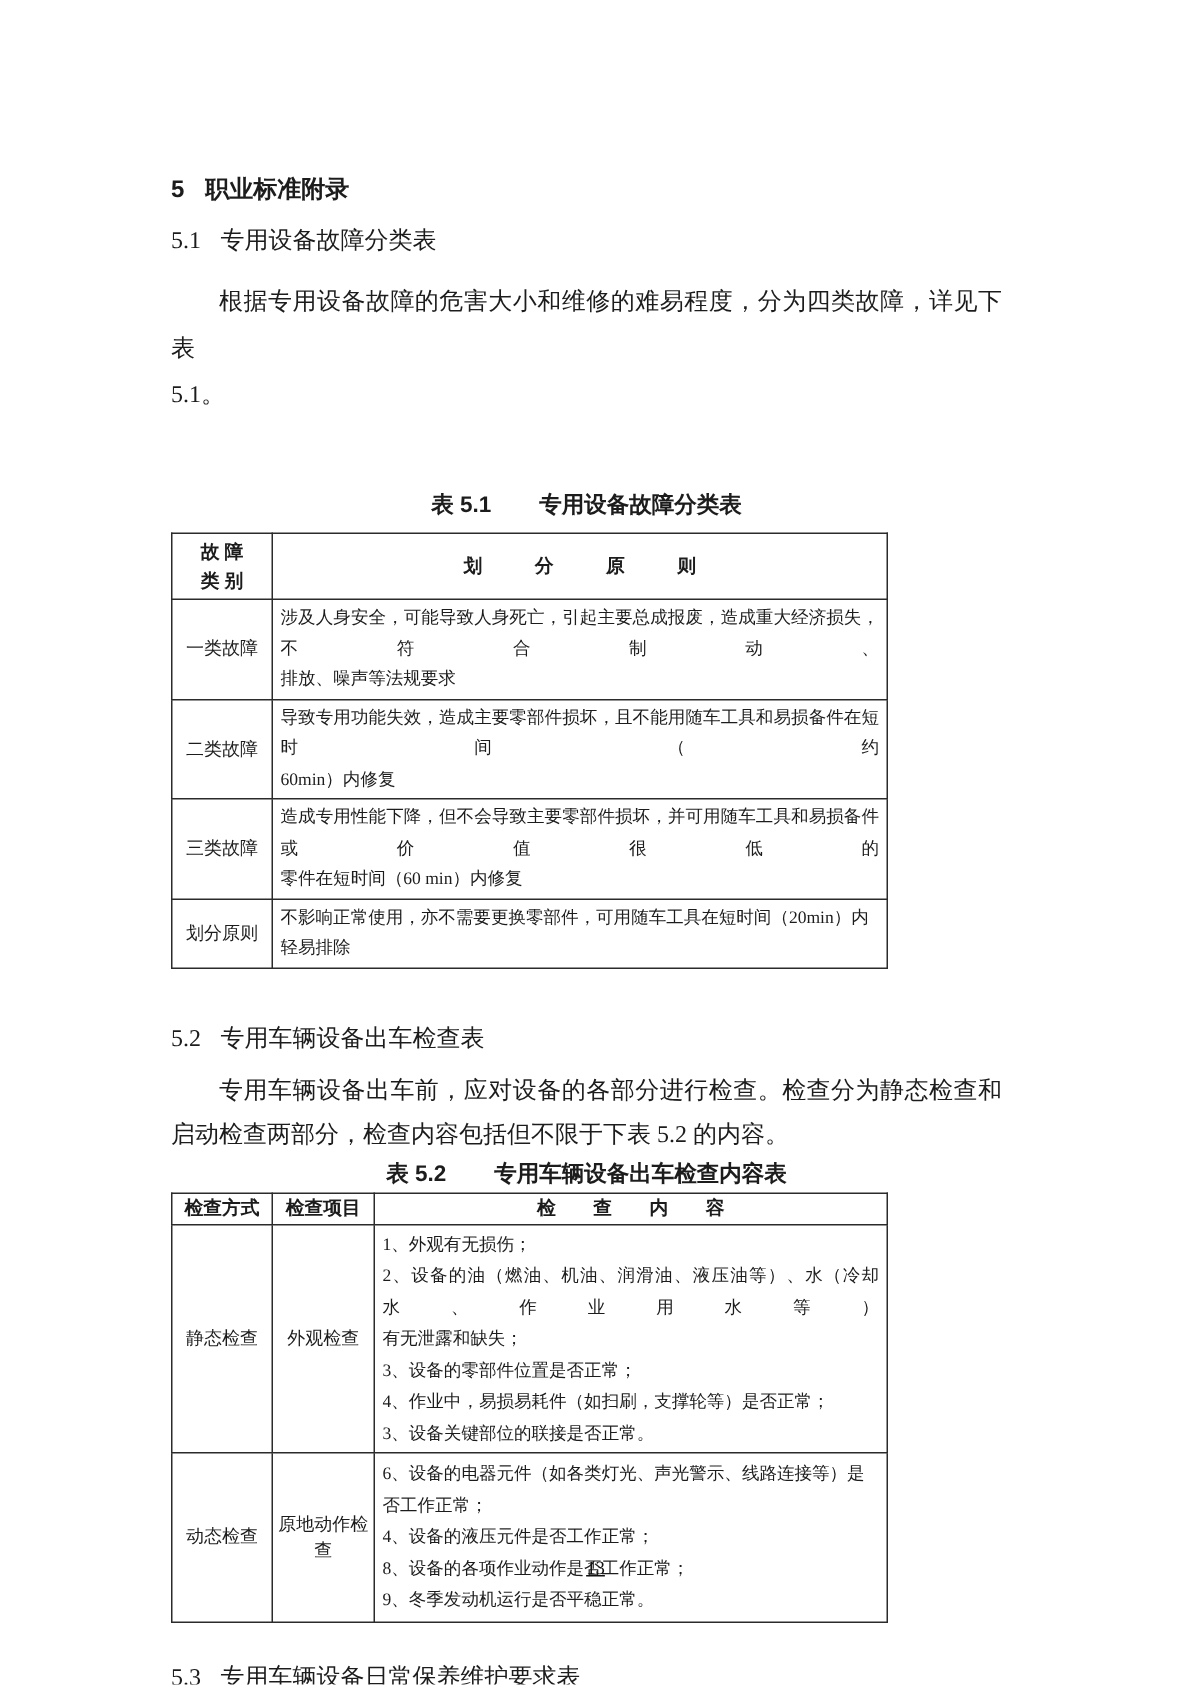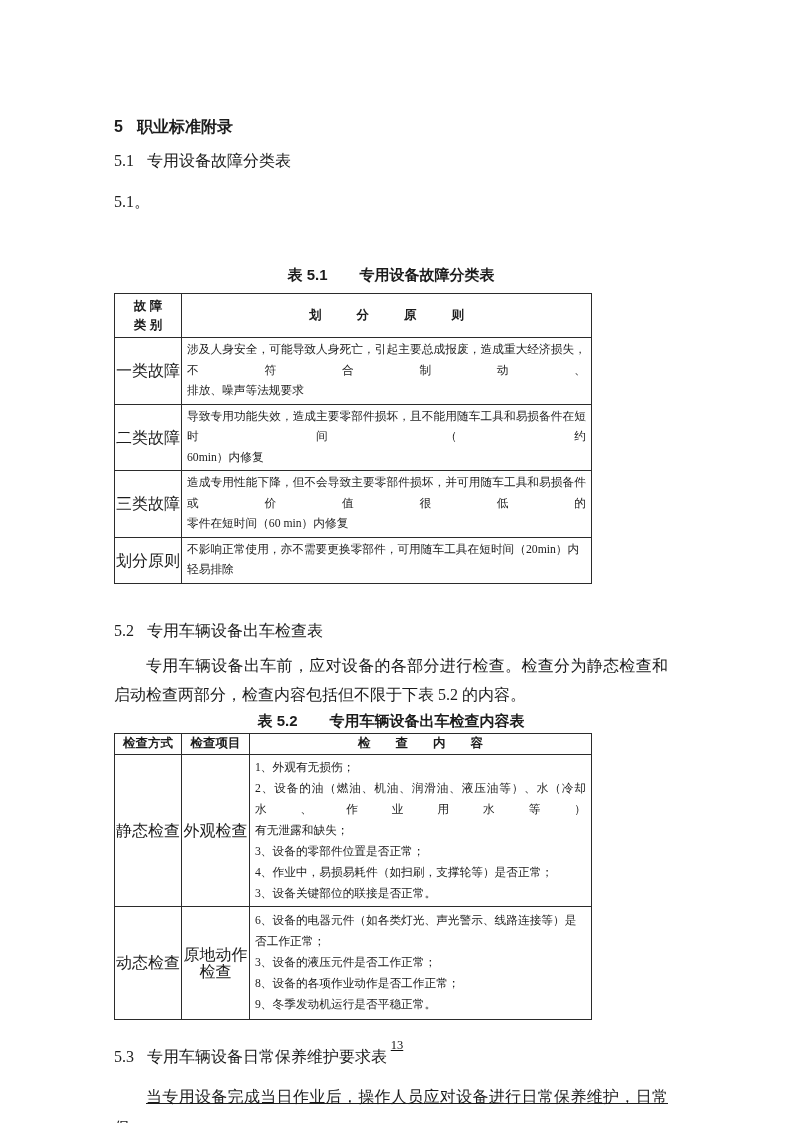--- a/index.html
+++ b/index.html
@@ -48,21 +48,21 @@
   .tbl-52 { margin-top:2px; }
   td, th { border:1px solid #2b2b2b; vertical-align:middle; }
   th {
     font-family:"Liberation Sans","DejaVu Sans",sans-serif;
     font-weight:bold; font-size:12.5px; text-align:center;
   }
   .hdr-line { line-height:19px; }
   .sp-wide { letter-spacing:2.8em; padding-left:2.8em; }
   .sp-mid  { letter-spacing:2.0em; padding-left:2.0em; }
   td.cat {
-    font-size:16px; text-align:center; line-height:17px; padding:2px 1px;
+    font-size:12px; text-align:center; line-height:17px; padding:2px 1px;
   }
   td.body-cell { padding:2px 5px; font-size:11.7px; }
   .cell-line { line-height:20.5px; overflow:hidden; }
   .tbl-52 .cell-line { line-height:21px; }
   .t51-head { height:44px; }
   .t51-r0 { height:41px; }
   .t51-r1 { height:45px; }
   .t51-r2 { height:42px; }
   .t51-r3 { height:22px; }
   .t52-head { height:21px; }
@@ -80,20 +80,21 @@
 
   <div class="h-main">
     <span class="num">5</span><span>职业标准附录</span>
   </div>
 
   <div class="h-sub h-51">
     <span class="num">5.1</span><span>专用设备故障分类表</span>
   </div>
 
   <div class="para p-51">
+    <div class="line indent full">根据专用设备故障的危害大小和维修的难易程度，分为四类故障，详见下表</div>
     <div class="line">5.1。</div>
   </div>
 
   <div class="tbl-caption cap-51">
     <span class="cap-label">表 5.1</span><span>专用设备故障分类表</span>
   </div>
 
   <table class="tbl-51">
     <colgroup>
         <col style="width:67px">
@@ -176,21 +177,21 @@
         <div class="cell-line">3、设备的零部件位置是否正常；</div>
         <div class="cell-line">4、作业中，易损易耗件（如扫刷，支撑轮等）是否正常；</div>
         <div class="cell-line">3、设备关键部位的联接是否正常。</div>
       </td>
     </tr>
     <tr class="t52-r1">
       <td class="cat">动态检查</td>
       <td class="cat">原地动作检查</td>
       <td class="body-cell">
         <div class="cell-line">6、设备的电器元件（如各类灯光、声光警示、线路连接等）是否工作正常；</div>
-        <div class="cell-line">3、设备的液压元件是否工作正常；</div>
+        <div class="cell-line">4、设备的液压元件是否工作正常；</div>
         <div class="cell-line">8、设备的各项作业动作是否工作正常；</div>
         <div class="cell-line">9、冬季发动机运行是否平稳正常。</div>
       </td>
     </tr>
   </tbody>
     </table>
 
   <div class="h-sub h-53">
     <span class="num">5.3</span><span>专用车辆设备日常保养维护要求表</span>
   </div>

